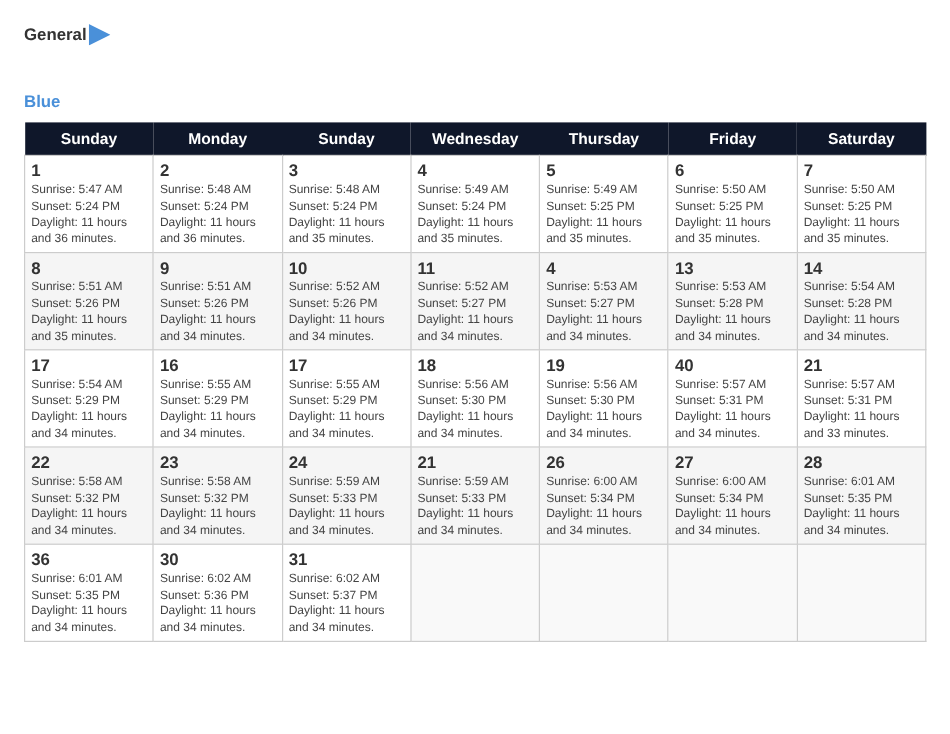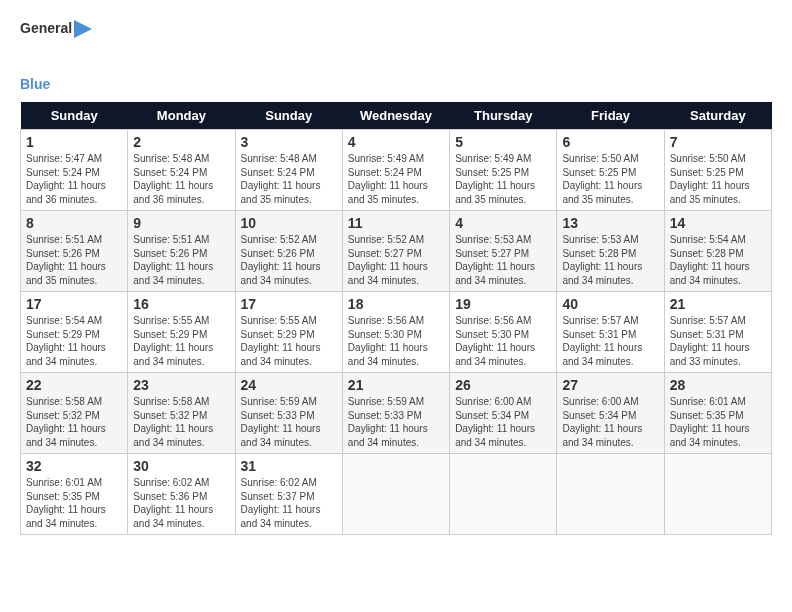--- a/index.html
+++ b/index.html
@@ -309,21 +309,21 @@
         <td>
           <span class="day-number">28</span>
           <div class="day-info" style="white-space: pre-line;">Sunrise: 6:01 AM
 Sunset: 5:35 PM
 Daylight: 11 hours
 and 34 minutes.</div>
         </td>
       </tr>
       <tr>
         <td>
-          <span class="day-number">32</span>
+          <span class="day-number">36</span>
           <div class="day-info" style="white-space: pre-line;">Sunrise: 6:01 AM
 Sunset: 5:35 PM
 Daylight: 11 hours
 and 34 minutes.</div>
         </td>
         <td>
           <span class="day-number">30</span>
           <div class="day-info" style="white-space: pre-line;">Sunrise: 6:02 AM
 Sunset: 5:36 PM
 Daylight: 11 hours

